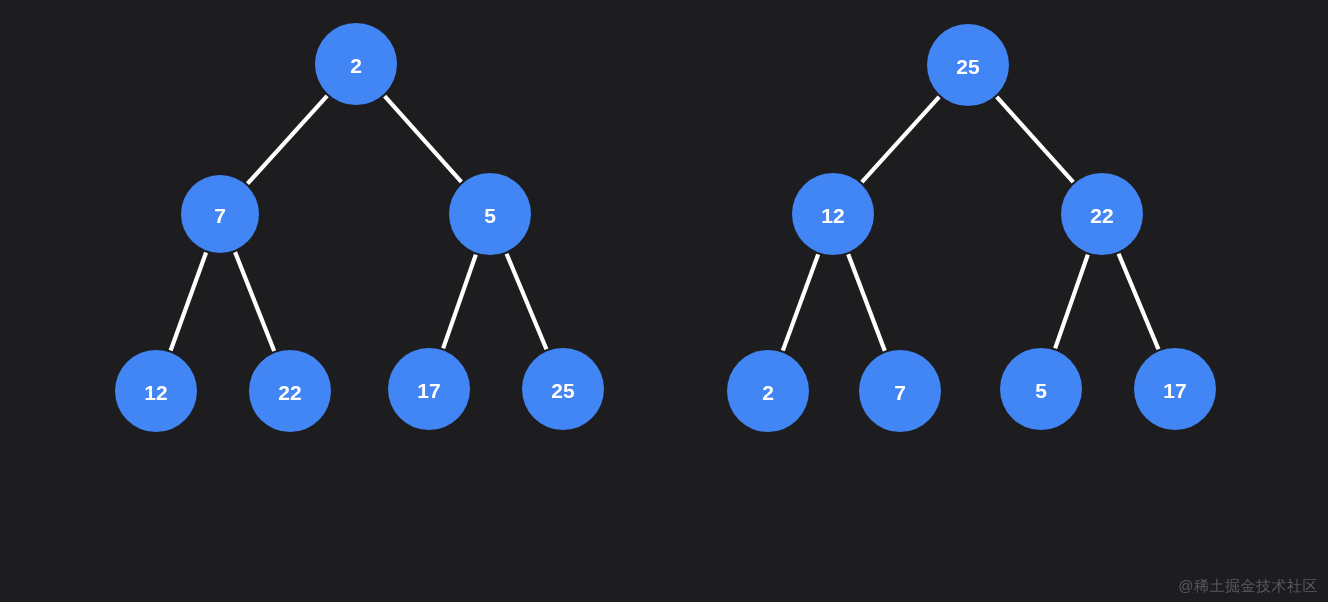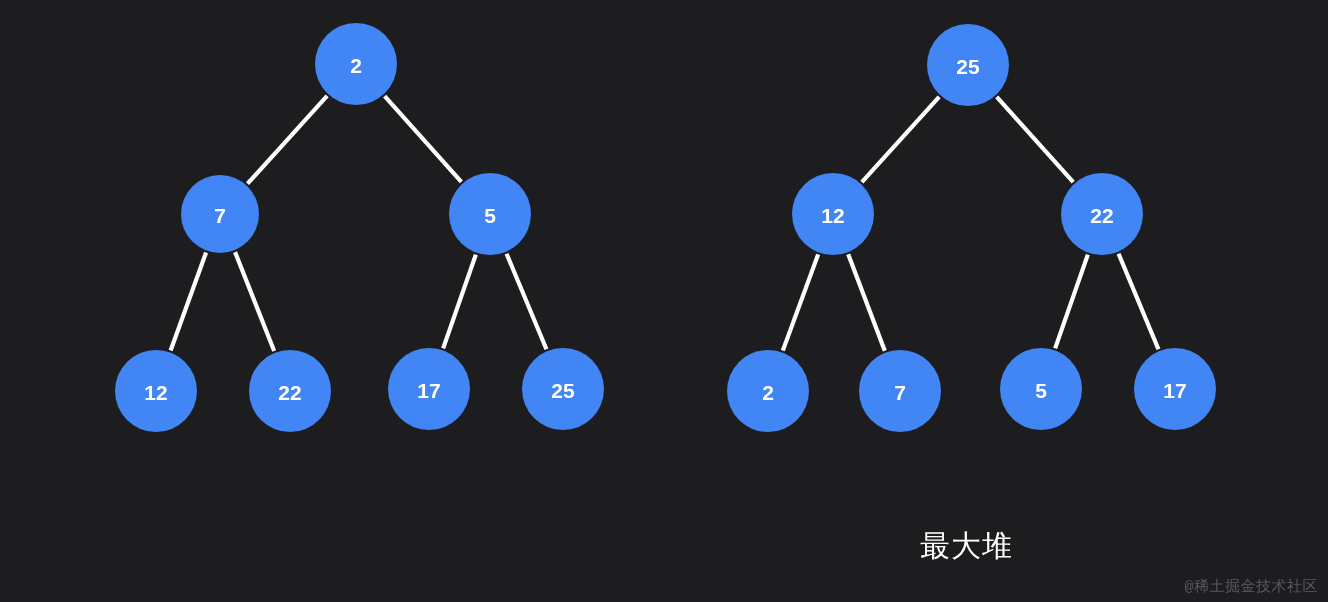--- a/index.html
+++ b/index.html
@@ -51,21 +51,21 @@
   #caption-min { left: 306px; top: 526px; }
   #caption-max { left: 920px; top: 526px; }
   #watermark {
     position: absolute;
     right: 10px;
     bottom: 6px;
     color: #5a5a5e;
     font-size: 15px;
     letter-spacing: 0.5px;
     white-space: nowrap;
-    font-family: Liberation Mono, monospace;
+    font-family: Liberation Sans, sans-serif;
     margin-top: 36px;
   }
 </style>
 </head>
 <body>
 
 <div id="stage">
 
   <svg id="heap-svg" viewBox="0 0 1328 602">
     <g id="edges-layer">
@@ -136,17 +136,16 @@
           <text x="1041" y="390" class="node-label" fill="#ffffff">5</text>
         </g>
         <g>
           <circle cx="1175" cy="389" r="41" class="node-circle" fill="#4285f4"></circle>
           <text x="1175" y="390" class="node-label" fill="#ffffff">17</text>
         </g>
       </g>
   </svg>
 
 
-  <div class="caption" id="caption-max">最大堆</div>
 
   <div id="watermark">@稀土掘金技术社区</div>
 
 </div>
 
 </body></html>

